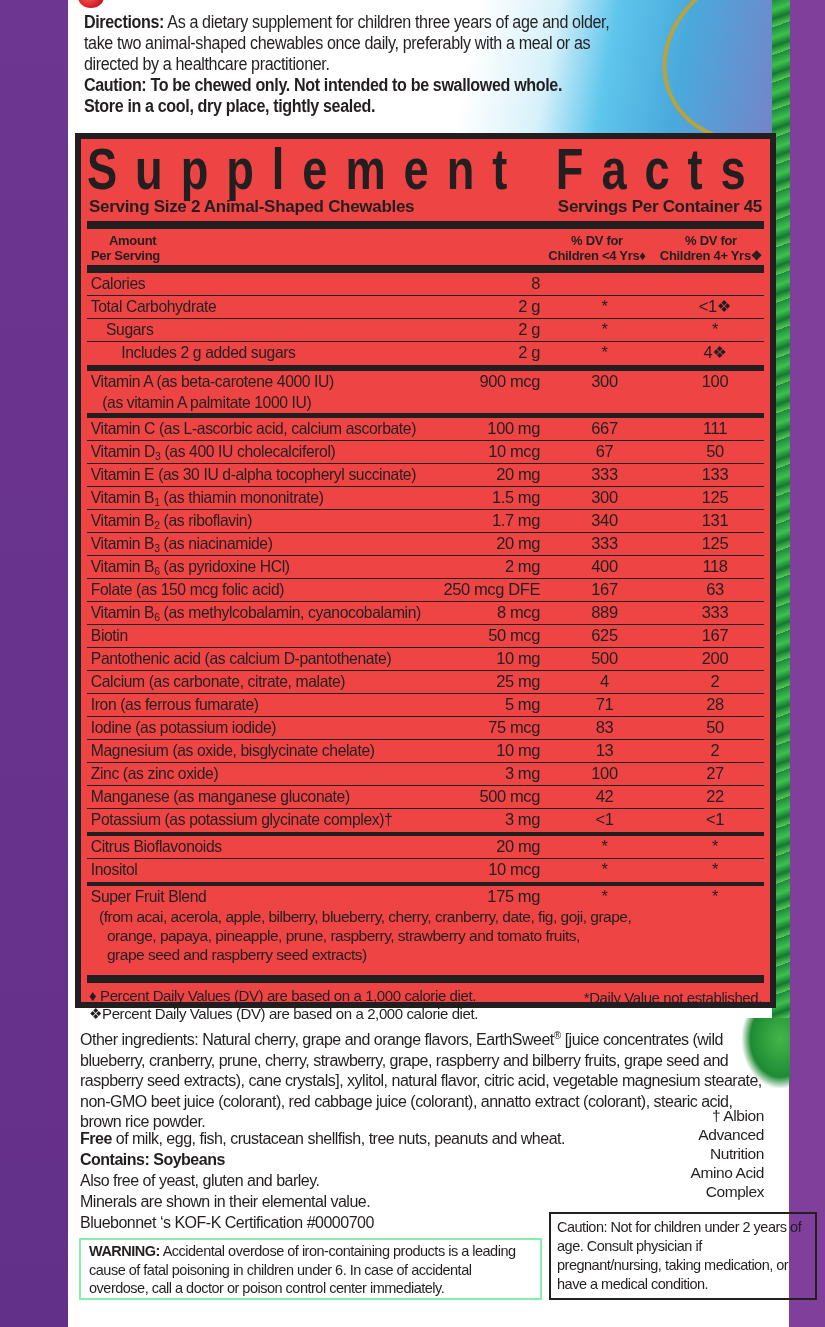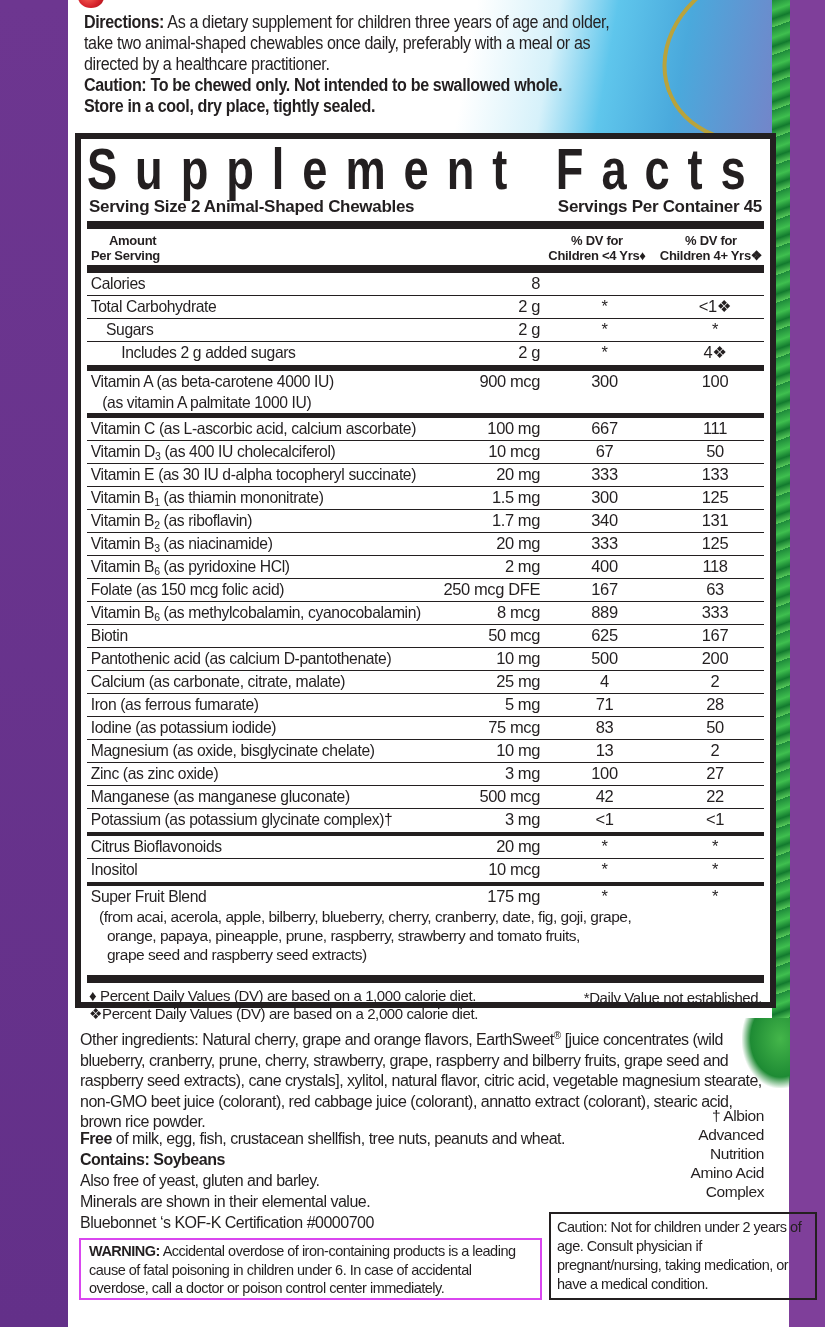--- a/index.html
+++ b/index.html
@@ -48,21 +48,21 @@
   .directions {
     position: absolute; left: 84px; top: 12px; width: 600px;
     font-family: "Liberation Sans", sans-serif; font-size: 17.5px; line-height: 21px;
     letter-spacing: -0.4px; transform: scaleX(0.92); transform-origin: left top;
     color: #231f20;
   }
   .directions b { font-weight: bold; }
 
   .facts {
     position: absolute; left: 75px; top: 133px; width: 701px; height: 875px;
-    border: 6px solid #231f20; background: #ffffff;
+    border: 6px solid #231f20; background: #ef4444;
     padding: 0 6px 0 6px;
   }
   .facts-title {
     font-family: "Liberation Sans", sans-serif; font-weight: bold;
     font-size: 58px; line-height: 60px; letter-spacing: 23px;
     transform: scaleX(0.78); transform-origin: left top; white-space: nowrap;
     margin-top: 0px; height: 58px;
   }
   .serving-row {
     display: flex; justify-content: space-between;
@@ -116,21 +116,21 @@
   }
   .albion {
     position: absolute; left: 676px; top: 1106px; width: 88px; text-align: right;
     font-size: 15.5px; line-height: 19px; letter-spacing: -0.4px;
   }
   .allergen { position: absolute; left: 80px; top: 1128px; width: 600px;
     font-size: 16px; line-height: 21px; letter-spacing: -0.5px; }
   .allergen b { font-weight: bold; }
   .warning-box {
     position: absolute; left: 79px; top: 1238px; width: 463px; height: 62px;
-    border: 2px solid #d946ef; padding: 2px 8px;
+    border: 2px solid #86efac; padding: 2px 8px;
     font-size: 14.5px; line-height: 18.5px; letter-spacing: -0.5px;
   }
   .warning-box b { font-weight: bold; }
   .caution-box {
     position: absolute; left: 549px; top: 1212px; width: 268px; height: 88px;
     border: 2px solid #231f20; padding: 4px 6px;
     font-size: 14.5px; line-height: 19px; letter-spacing: -0.5px;
   }
 </style>
 </head>

